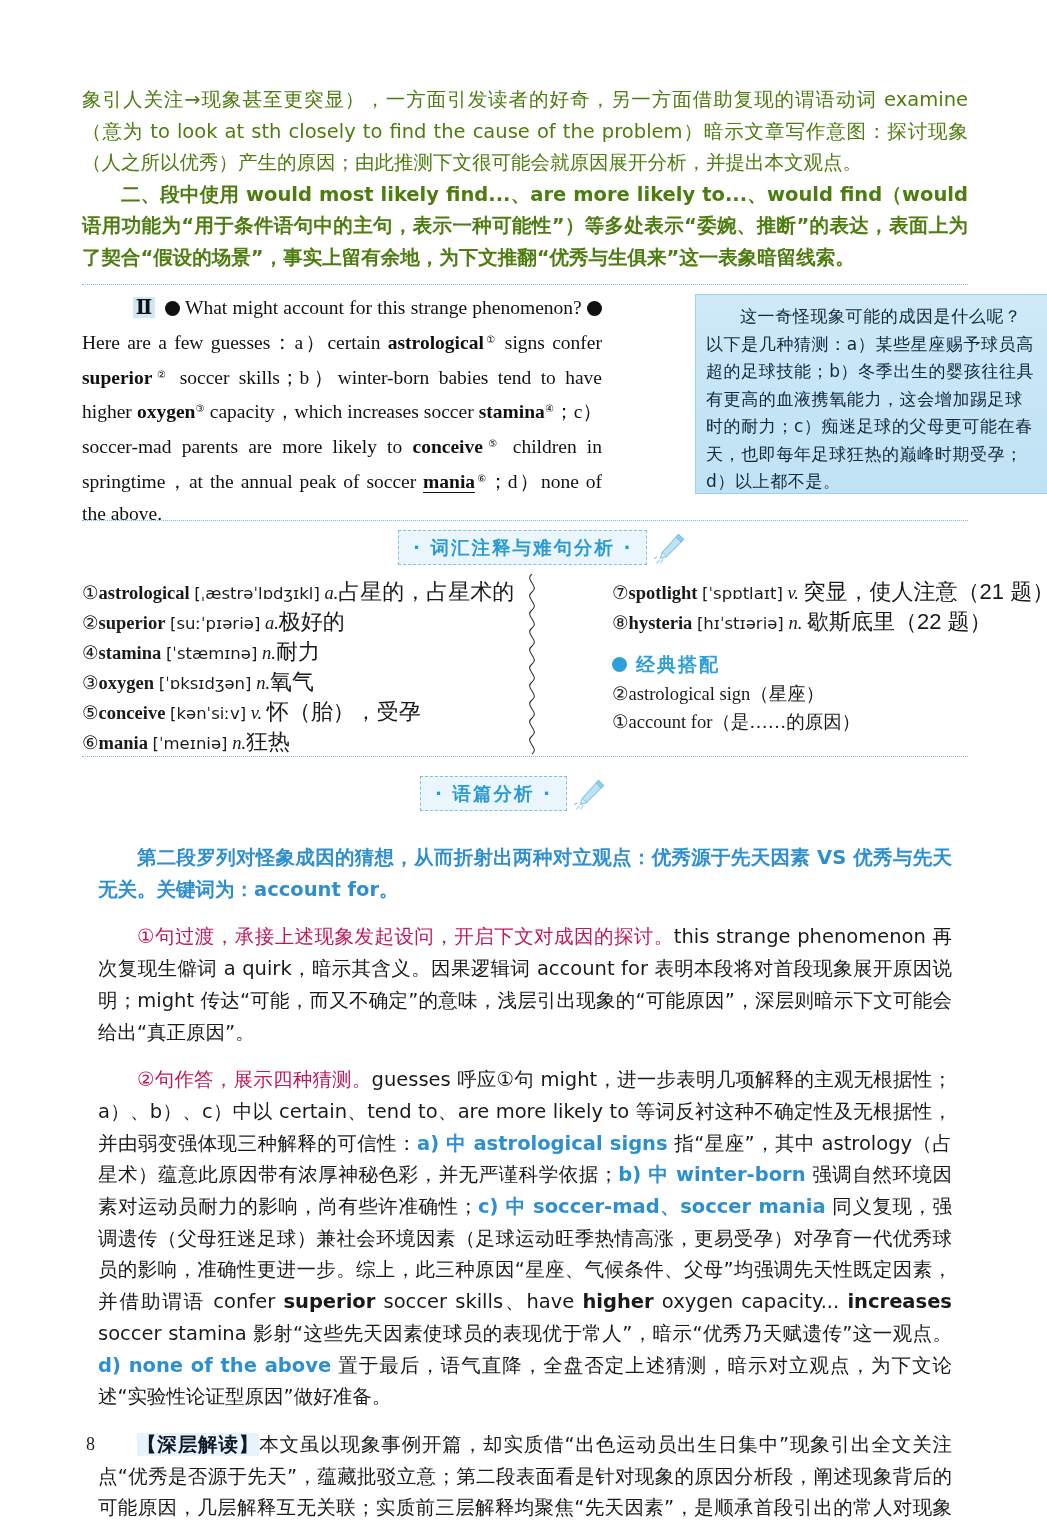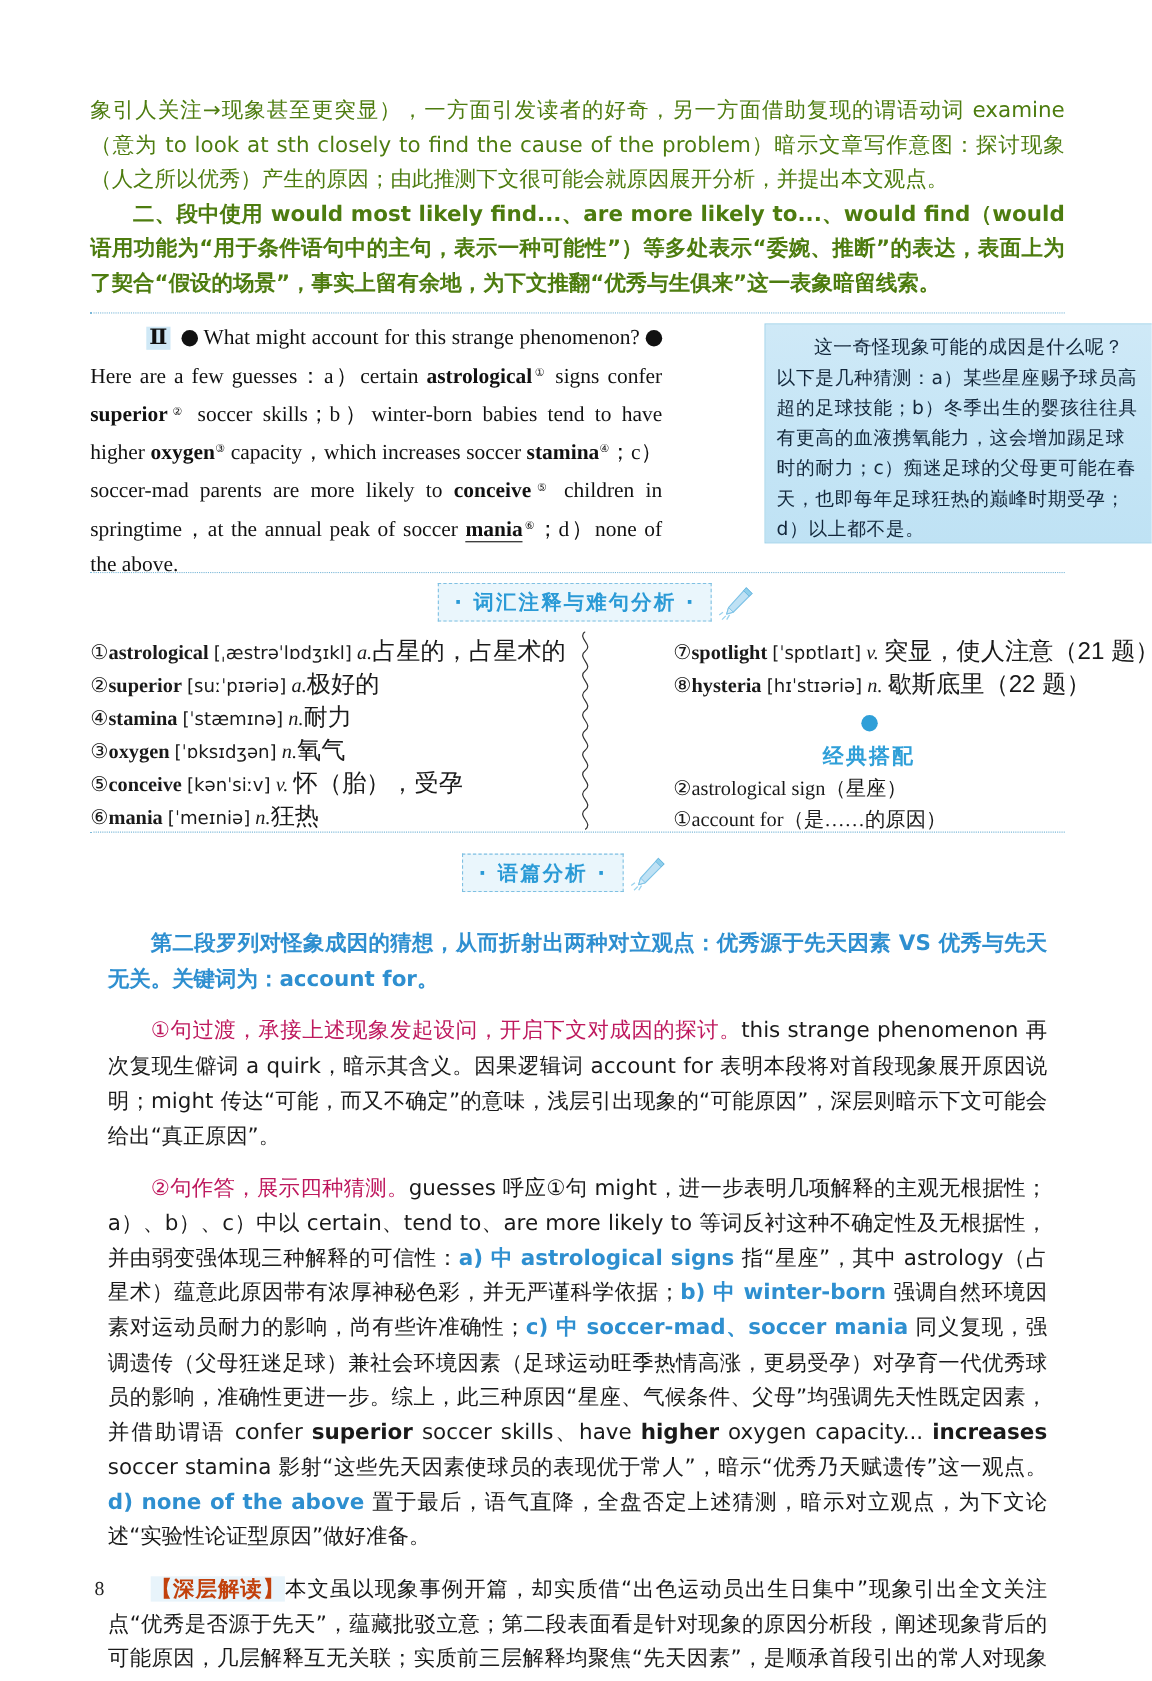--- a/index.html
+++ b/index.html
@@ -163,21 +163,21 @@
   .vdef { font-family: Liberation Sans, sans-serif; font-size: 22px;}
   #wavy-divider {
     position: absolute;
     left: 438px;
     top: -4px;
     width: 24px;
     height: 182px;
   }
   .collocation-head {
     display: flex; align-items: center; gap: 9px;
-    margin-top: 12px; margin-bottom: 2px; flex-direction: column;
+    margin-top: 12px; margin-bottom: 2px;
   }
   .dot-blue {
     width: 15px; height: 15px; border-radius: 50%;
     background: #2f9fd8; display: inline-block;
   }
   .collocation-head .lbl {
     color: #2f9fd8; font-weight: bold;
     font-family: "DejaVu Sans", "Liberation Sans", sans-serif;
     font-size: 19px; letter-spacing: 2px;
   }
@@ -191,21 +191,21 @@
     width: 886px;
     font-size: 19.5px;
     line-height: 31.7px;
     text-align: justify;
     text-justify: inter-character;
   }
   #discourse p { margin: 16px; }
   .blue { color: #be185d; }
   .blue-b { color: #2e8fd0; font-weight: bold; }
   .bracket-label {
-    color: #c2410c; font-weight: bold;
+    color: #0f172a; font-weight: bold;
     background: #e8f4fb;
   }
   .first-line { text-indent: 2em; }
 
   
   #page-number {
     position: absolute;
     left: 86px;
     top: 1434px;
     font-size: 18px;

